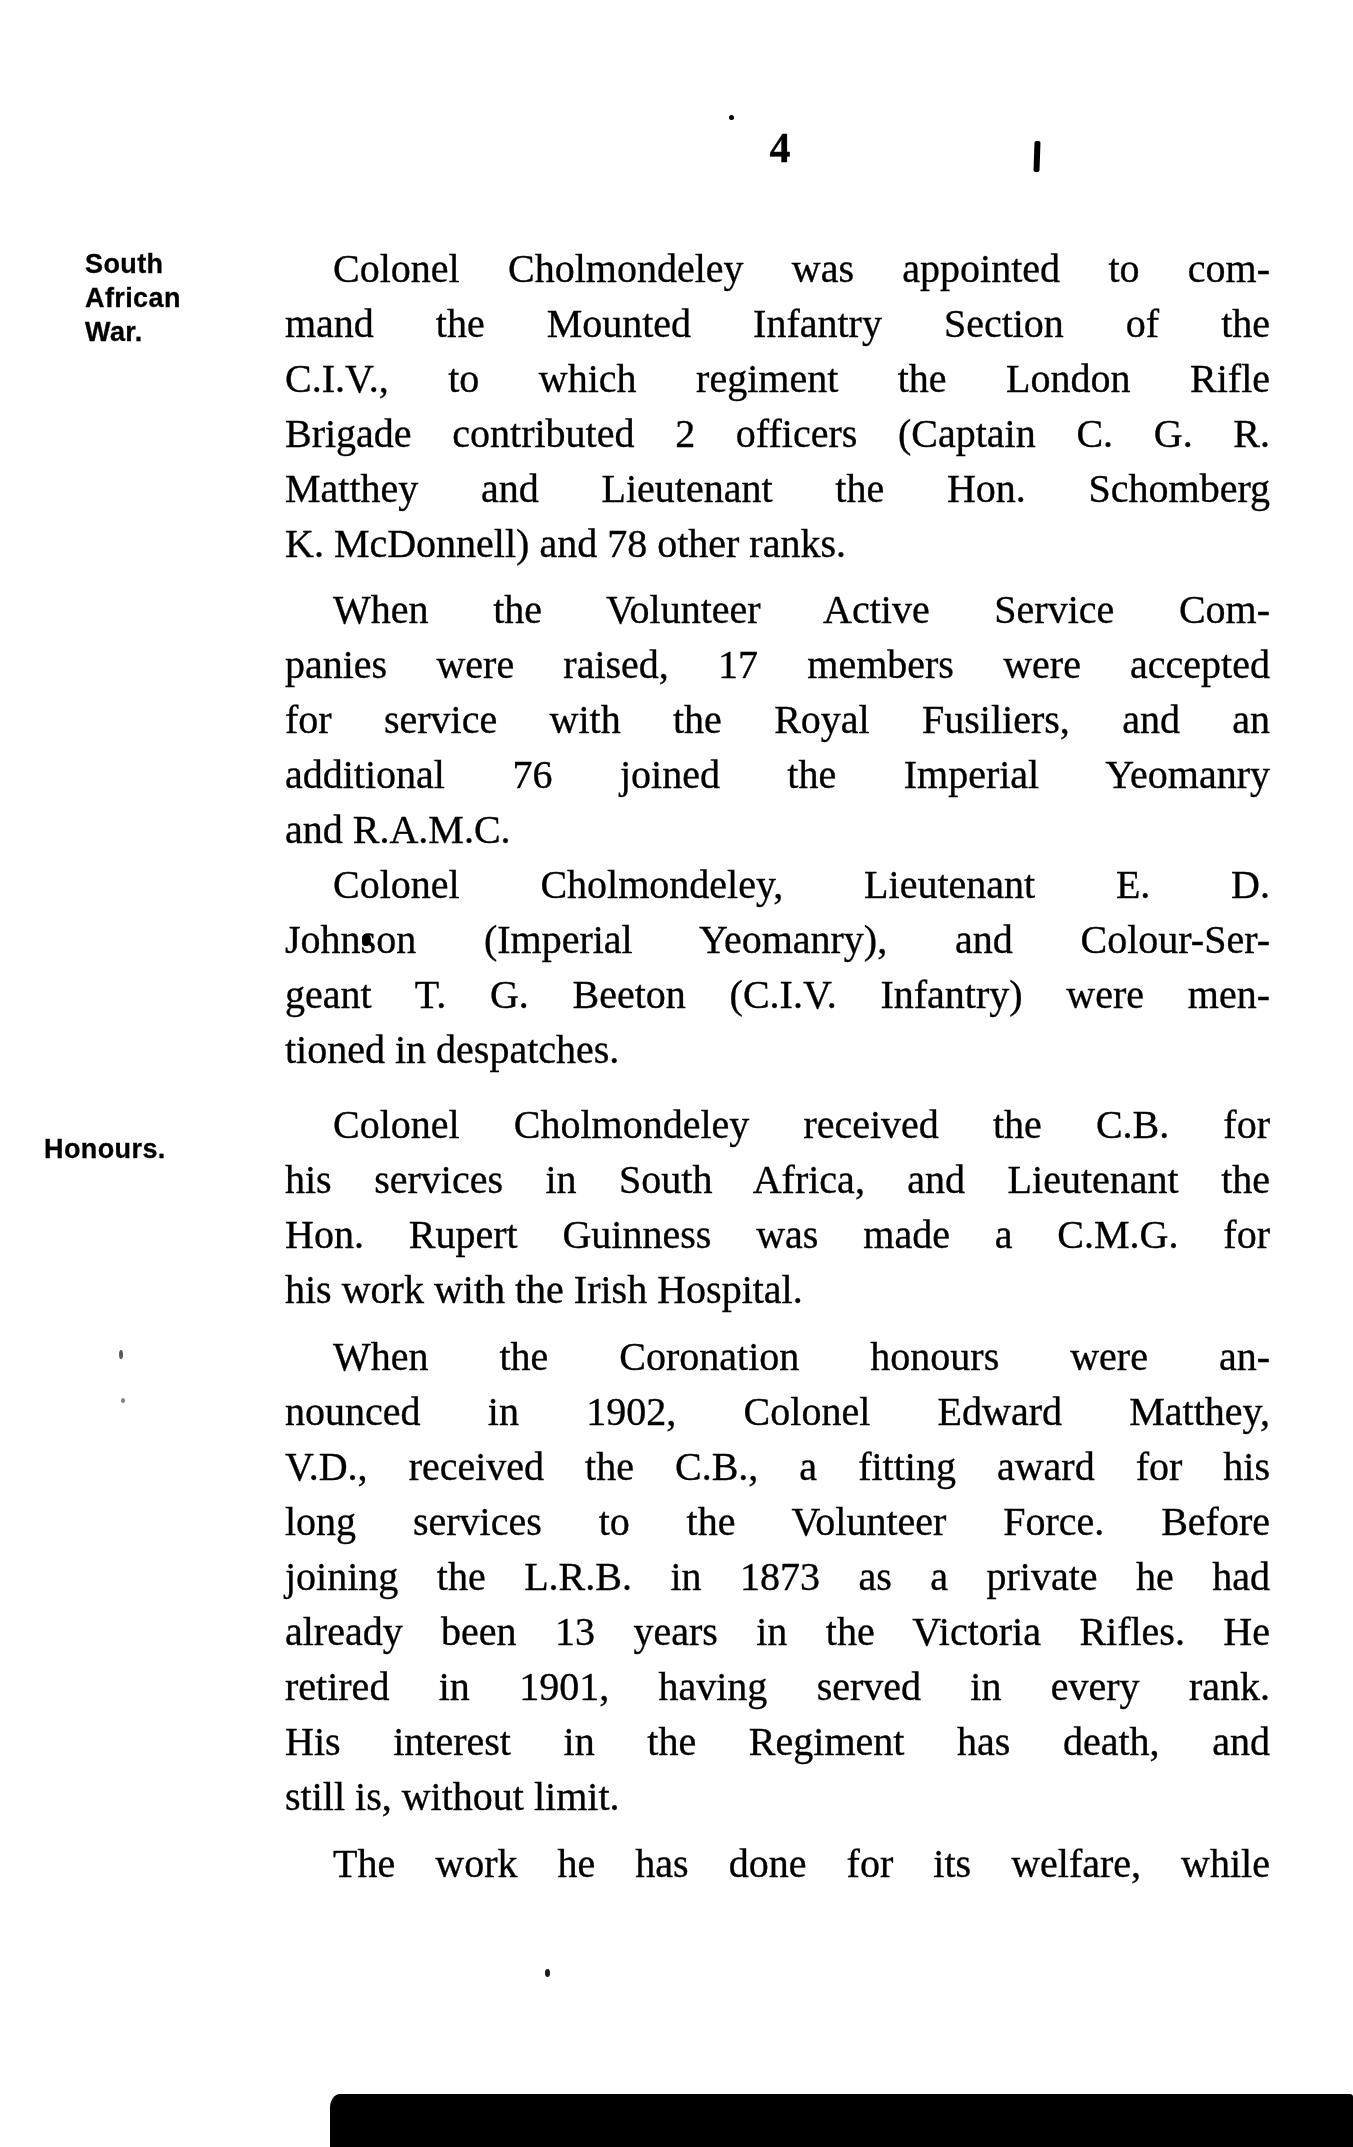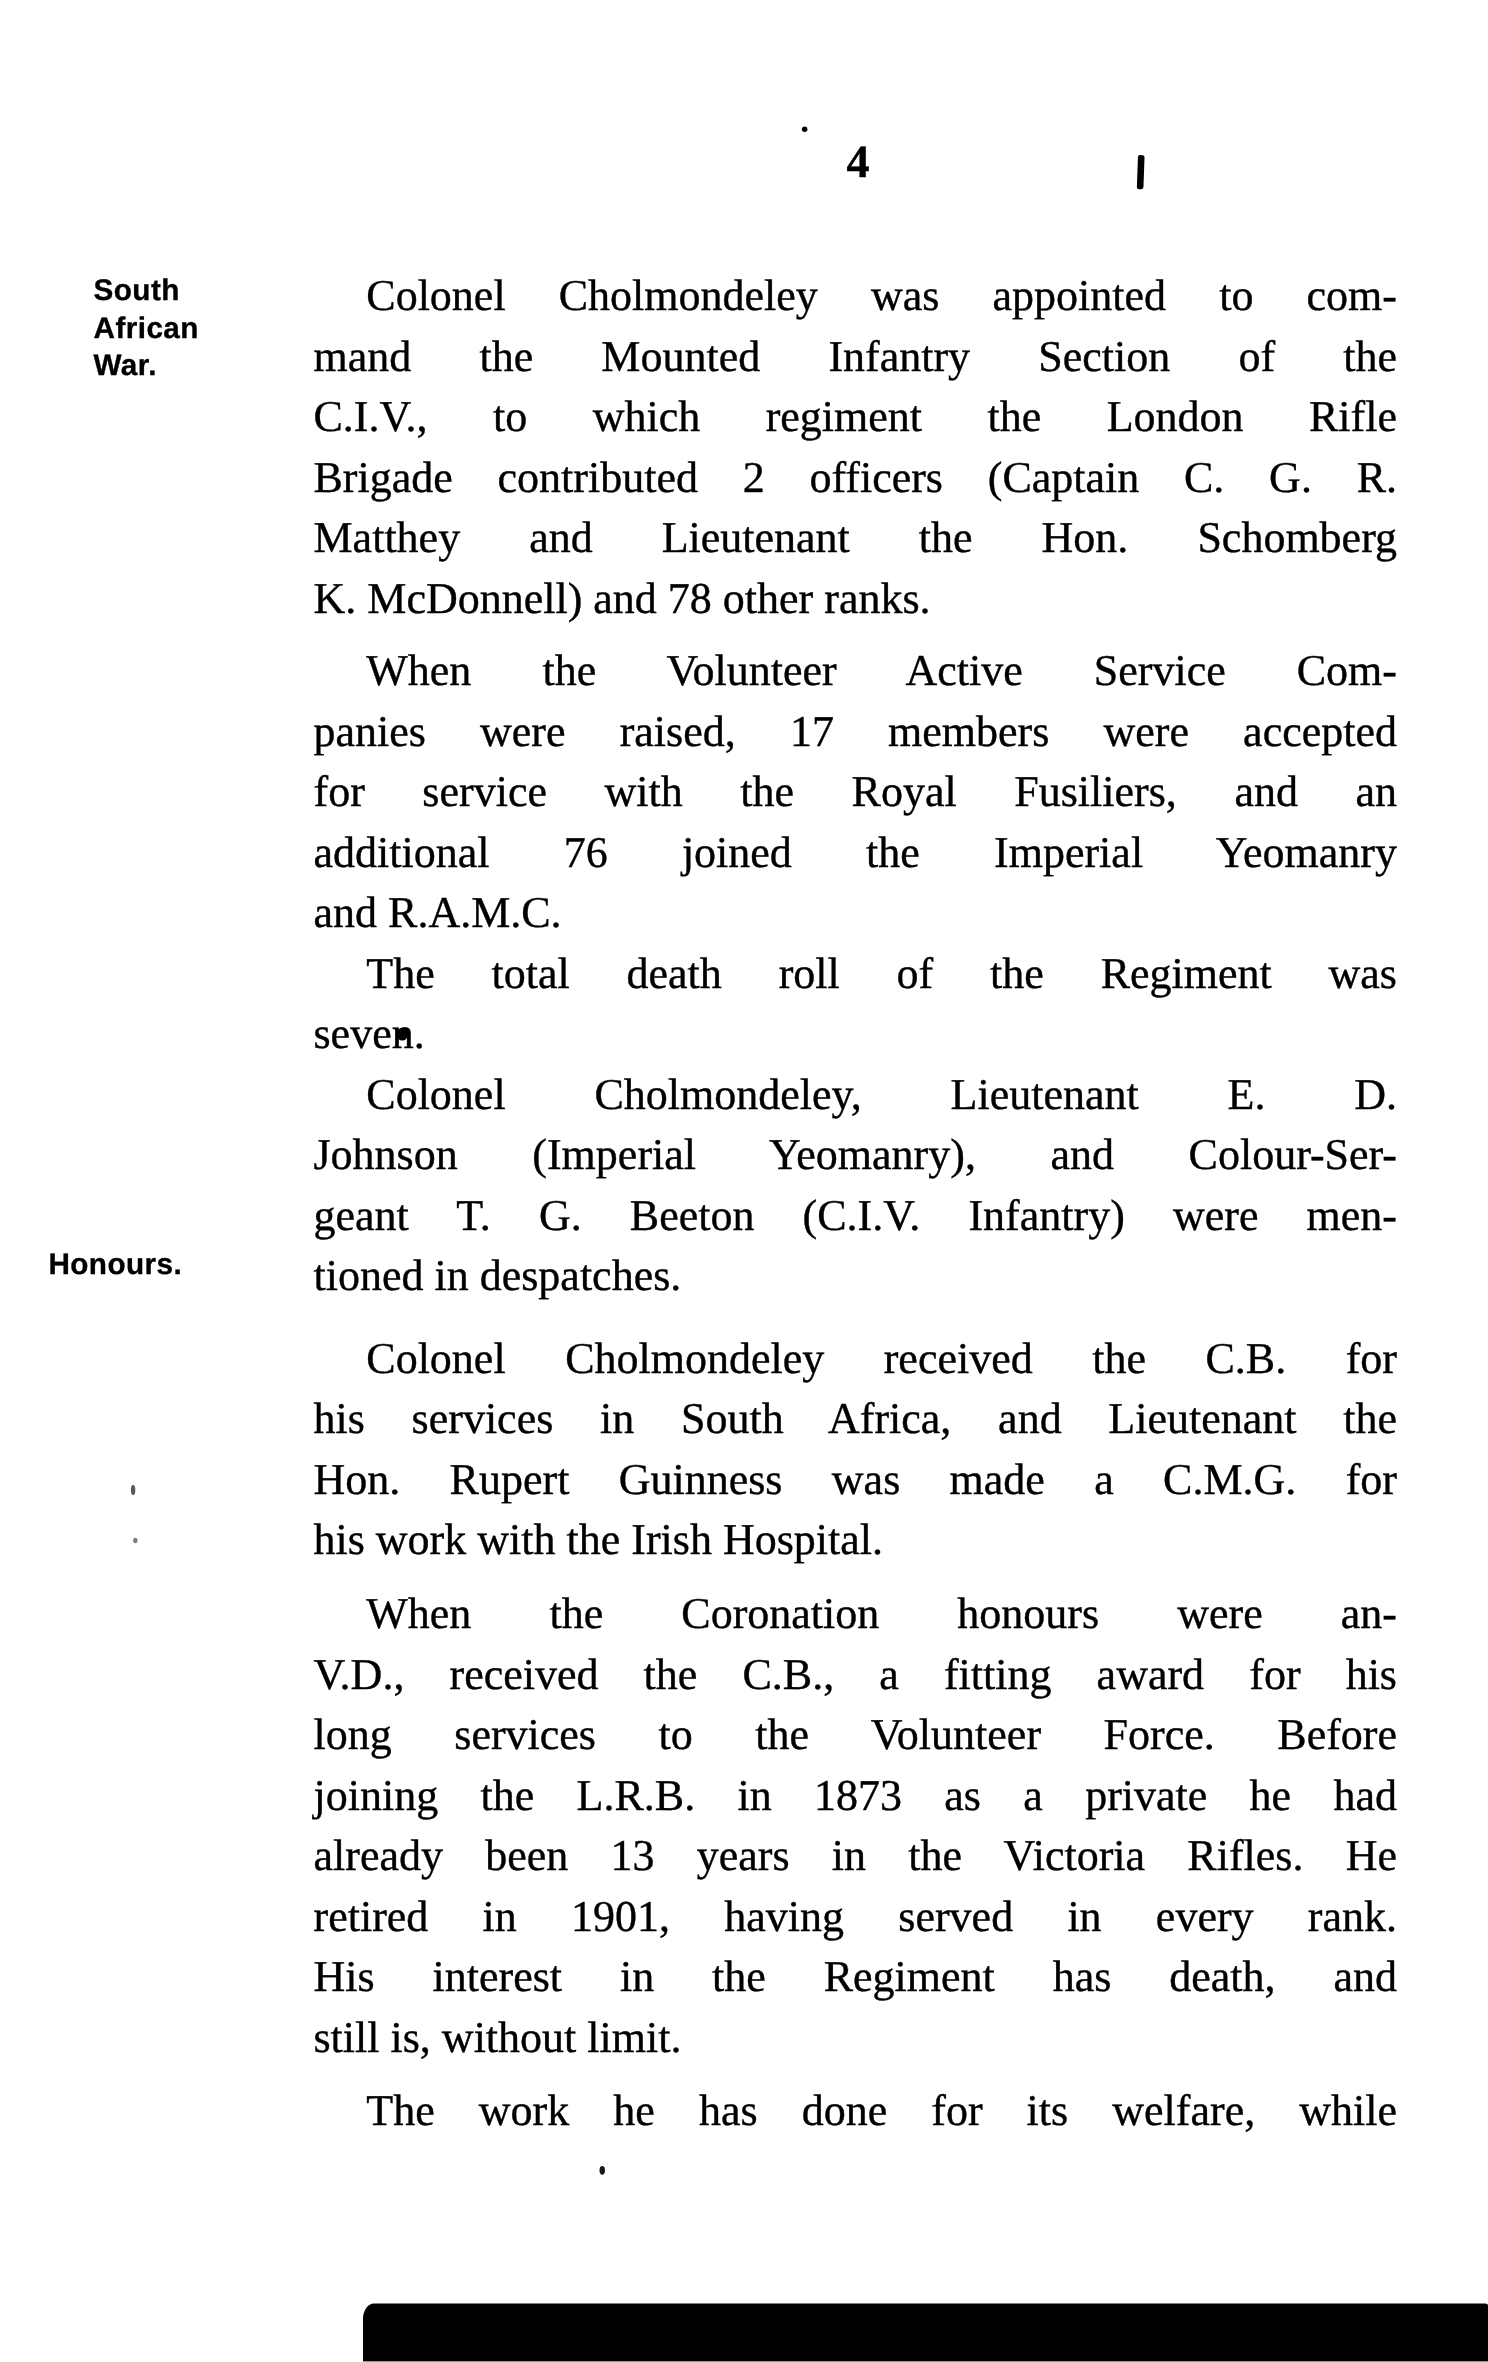--- a/index.html
+++ b/index.html
@@ -120,37 +120,34 @@
         <div class="line last">K. McDonnell) and 78 other ranks.</div>
       </div>
       <div class="paragraph" style="margin-top: 11px;">
         <div class="line indent">When the Volunteer Active Service Com-</div>
         <div class="line">panies were raised, 17 members were accepted</div>
         <div class="line">for service with the Royal Fusiliers, and an</div>
         <div class="line">additional 76 joined the Imperial Yeomanry</div>
         <div class="line last">and R.A.M.C.</div>
       </div>
       <div class="paragraph" style="margin-top: 0px;">
-        <div class="line indent">The total death roll of the Regiment was</div>
-        <div class="line last">seven.</div>
-      </div>
-      <div class="paragraph" style="margin-top: 0px;">
         <div class="line indent">Colonel Cholmondeley, Lieutenant E. D.</div>
         <div class="line">Johnson (Imperial Yeomanry), and Colour-Ser-</div>
         <div class="line">geant T. G. Beeton (C.I.V. Infantry) were men-</div>
         <div class="line last">tioned in despatches.</div>
       </div>
       <div class="paragraph" style="margin-top: 20px;">
         <div class="line indent">Colonel Cholmondeley received the C.B. for</div>
         <div class="line">his services in South Africa, and Lieutenant the</div>
         <div class="line">Hon. Rupert Guinness was made a C.M.G. for</div>
         <div class="line last">his work with the Irish Hospital.</div>
       </div>
       <div class="paragraph" style="margin-top: 12px;">
         <div class="line indent">When the Coronation honours were an-</div>
+        <div class="line">nounced in 1902, Colonel Edward Matthey,</div>
         <div class="line">V.D., received the C.B., a fitting award for his</div>
         <div class="line">long services to the Volunteer Force. Before</div>
         <div class="line">joining the L.R.B. in 1873 as a private he had</div>
         <div class="line">already been 13 years in the Victoria Rifles. He</div>
         <div class="line">retired in 1901, having served in every rank.</div>
         <div class="line">His interest in the Regiment has death, and</div>
         <div class="line last">still is, without limit.</div>
       </div>
       <div class="paragraph" style="margin-top: 12px;">
         <div class="line indent">The work he has done for its welfare, while</div>

